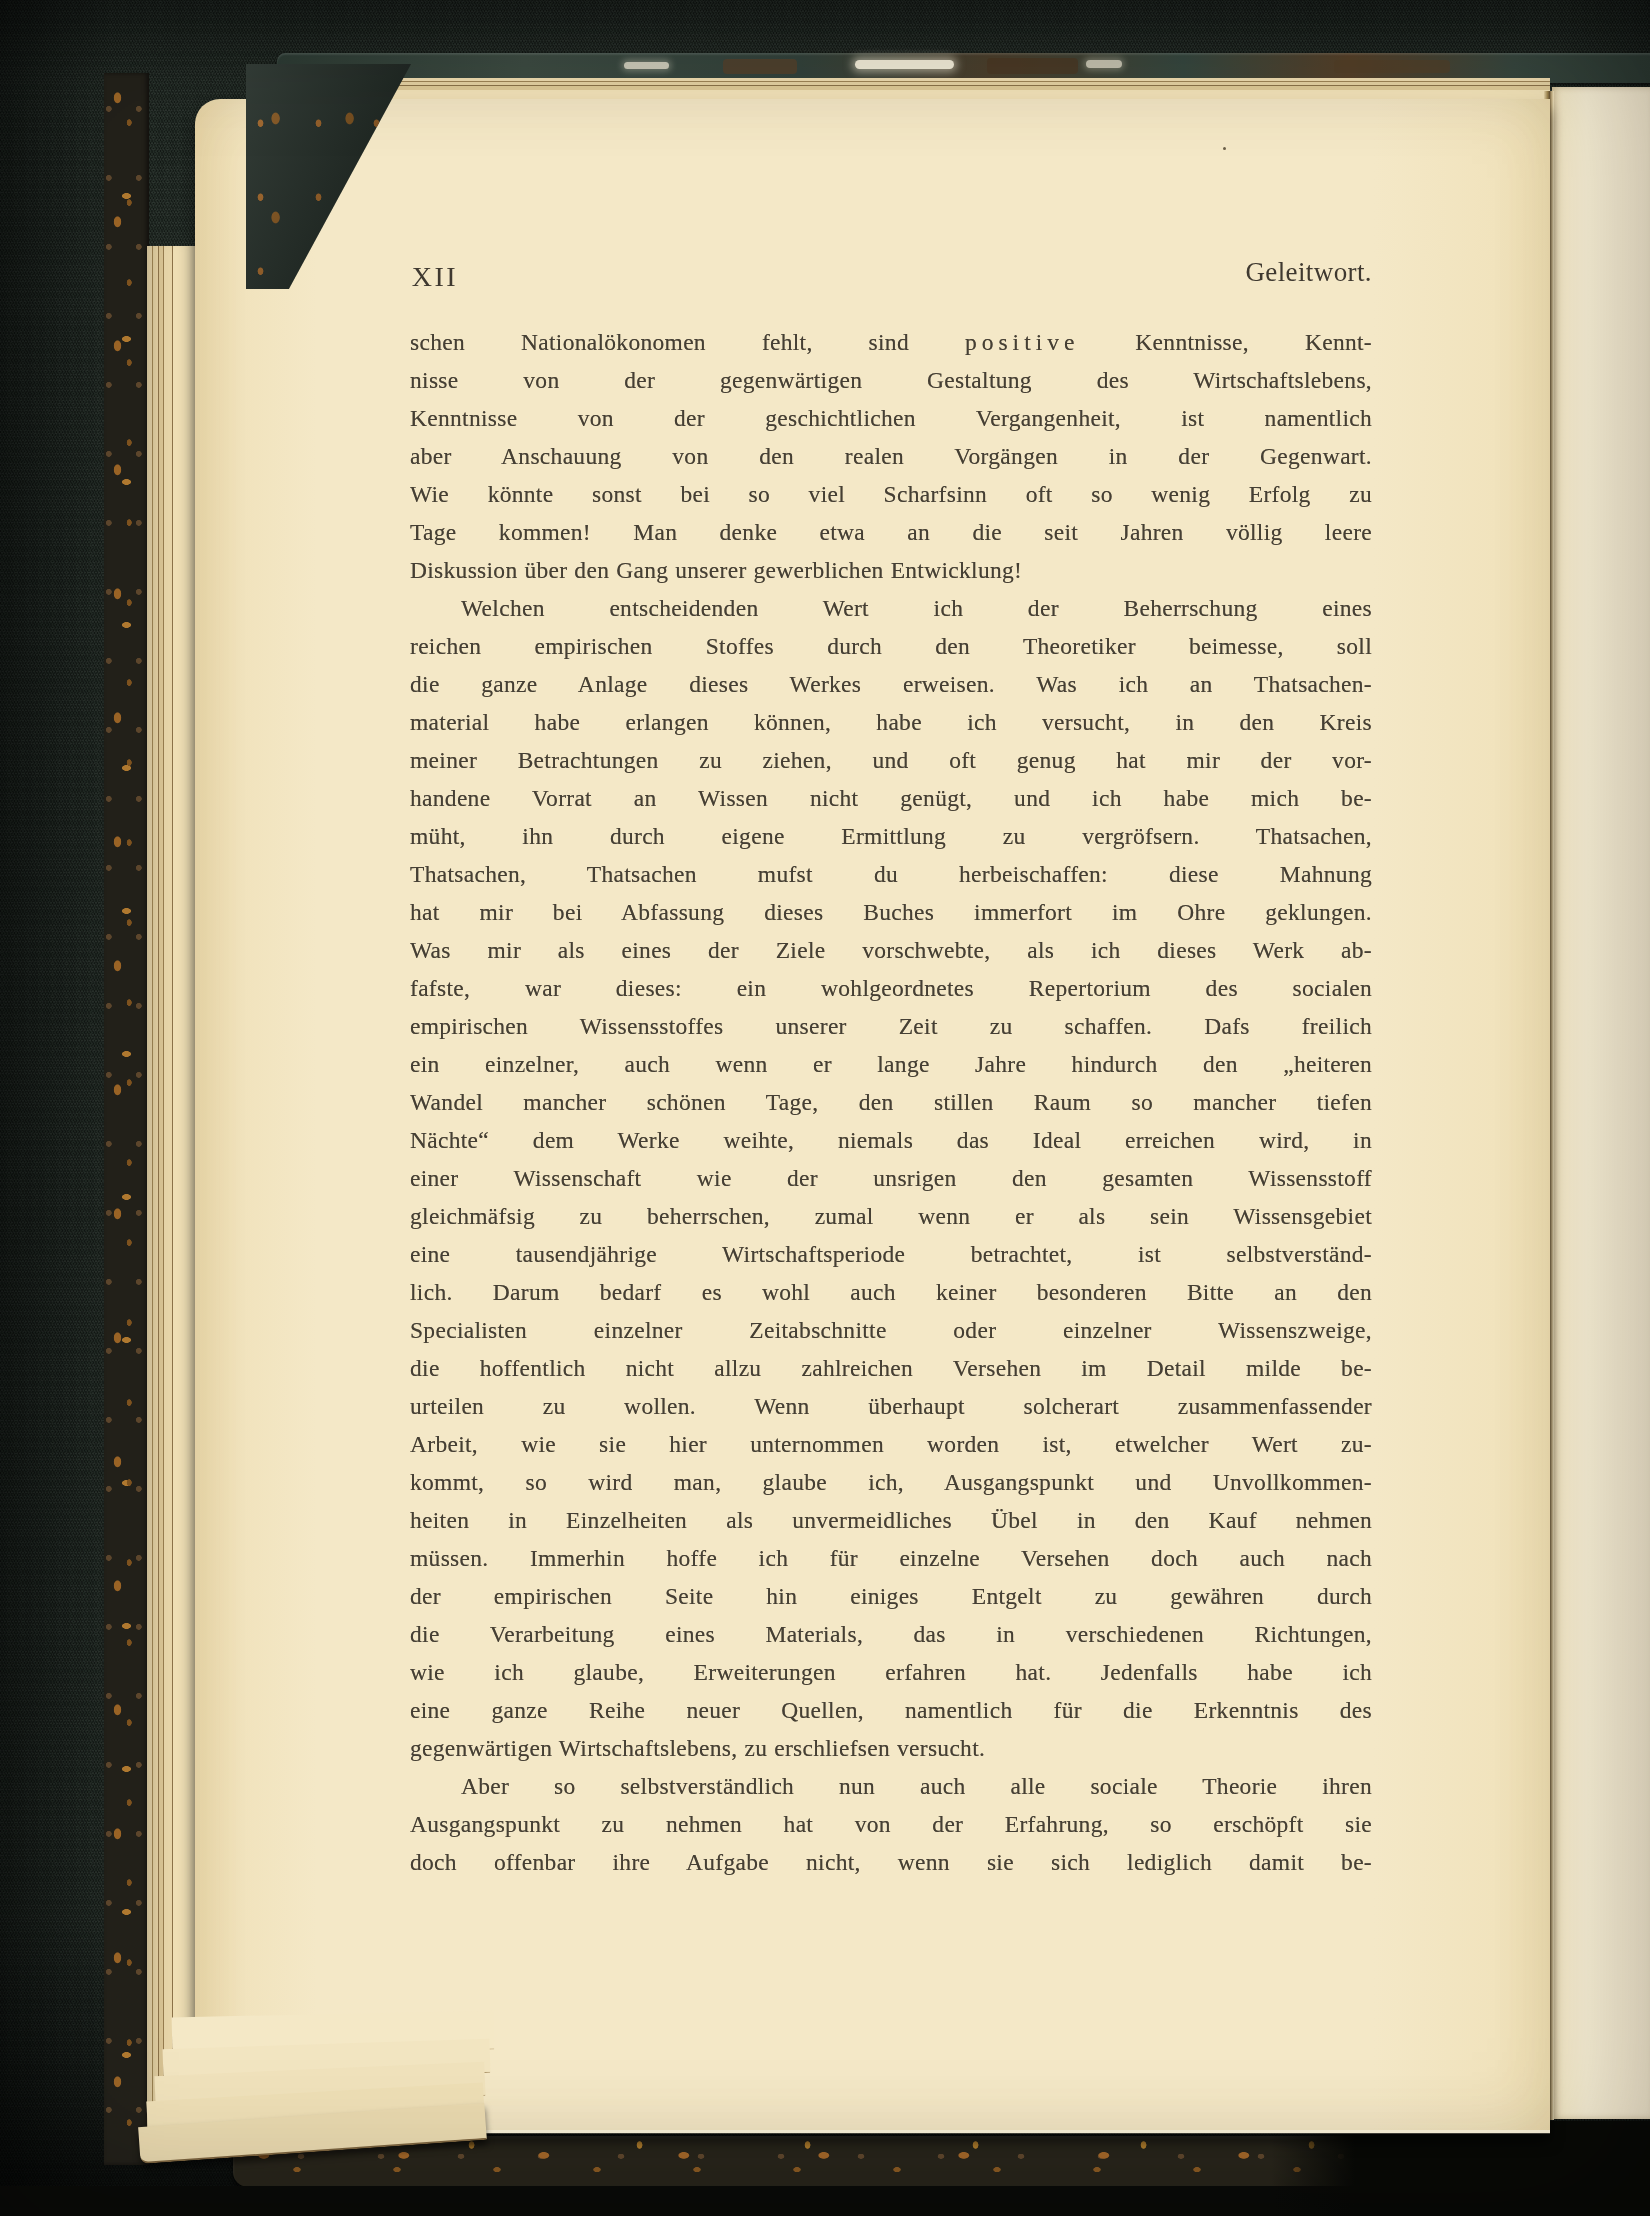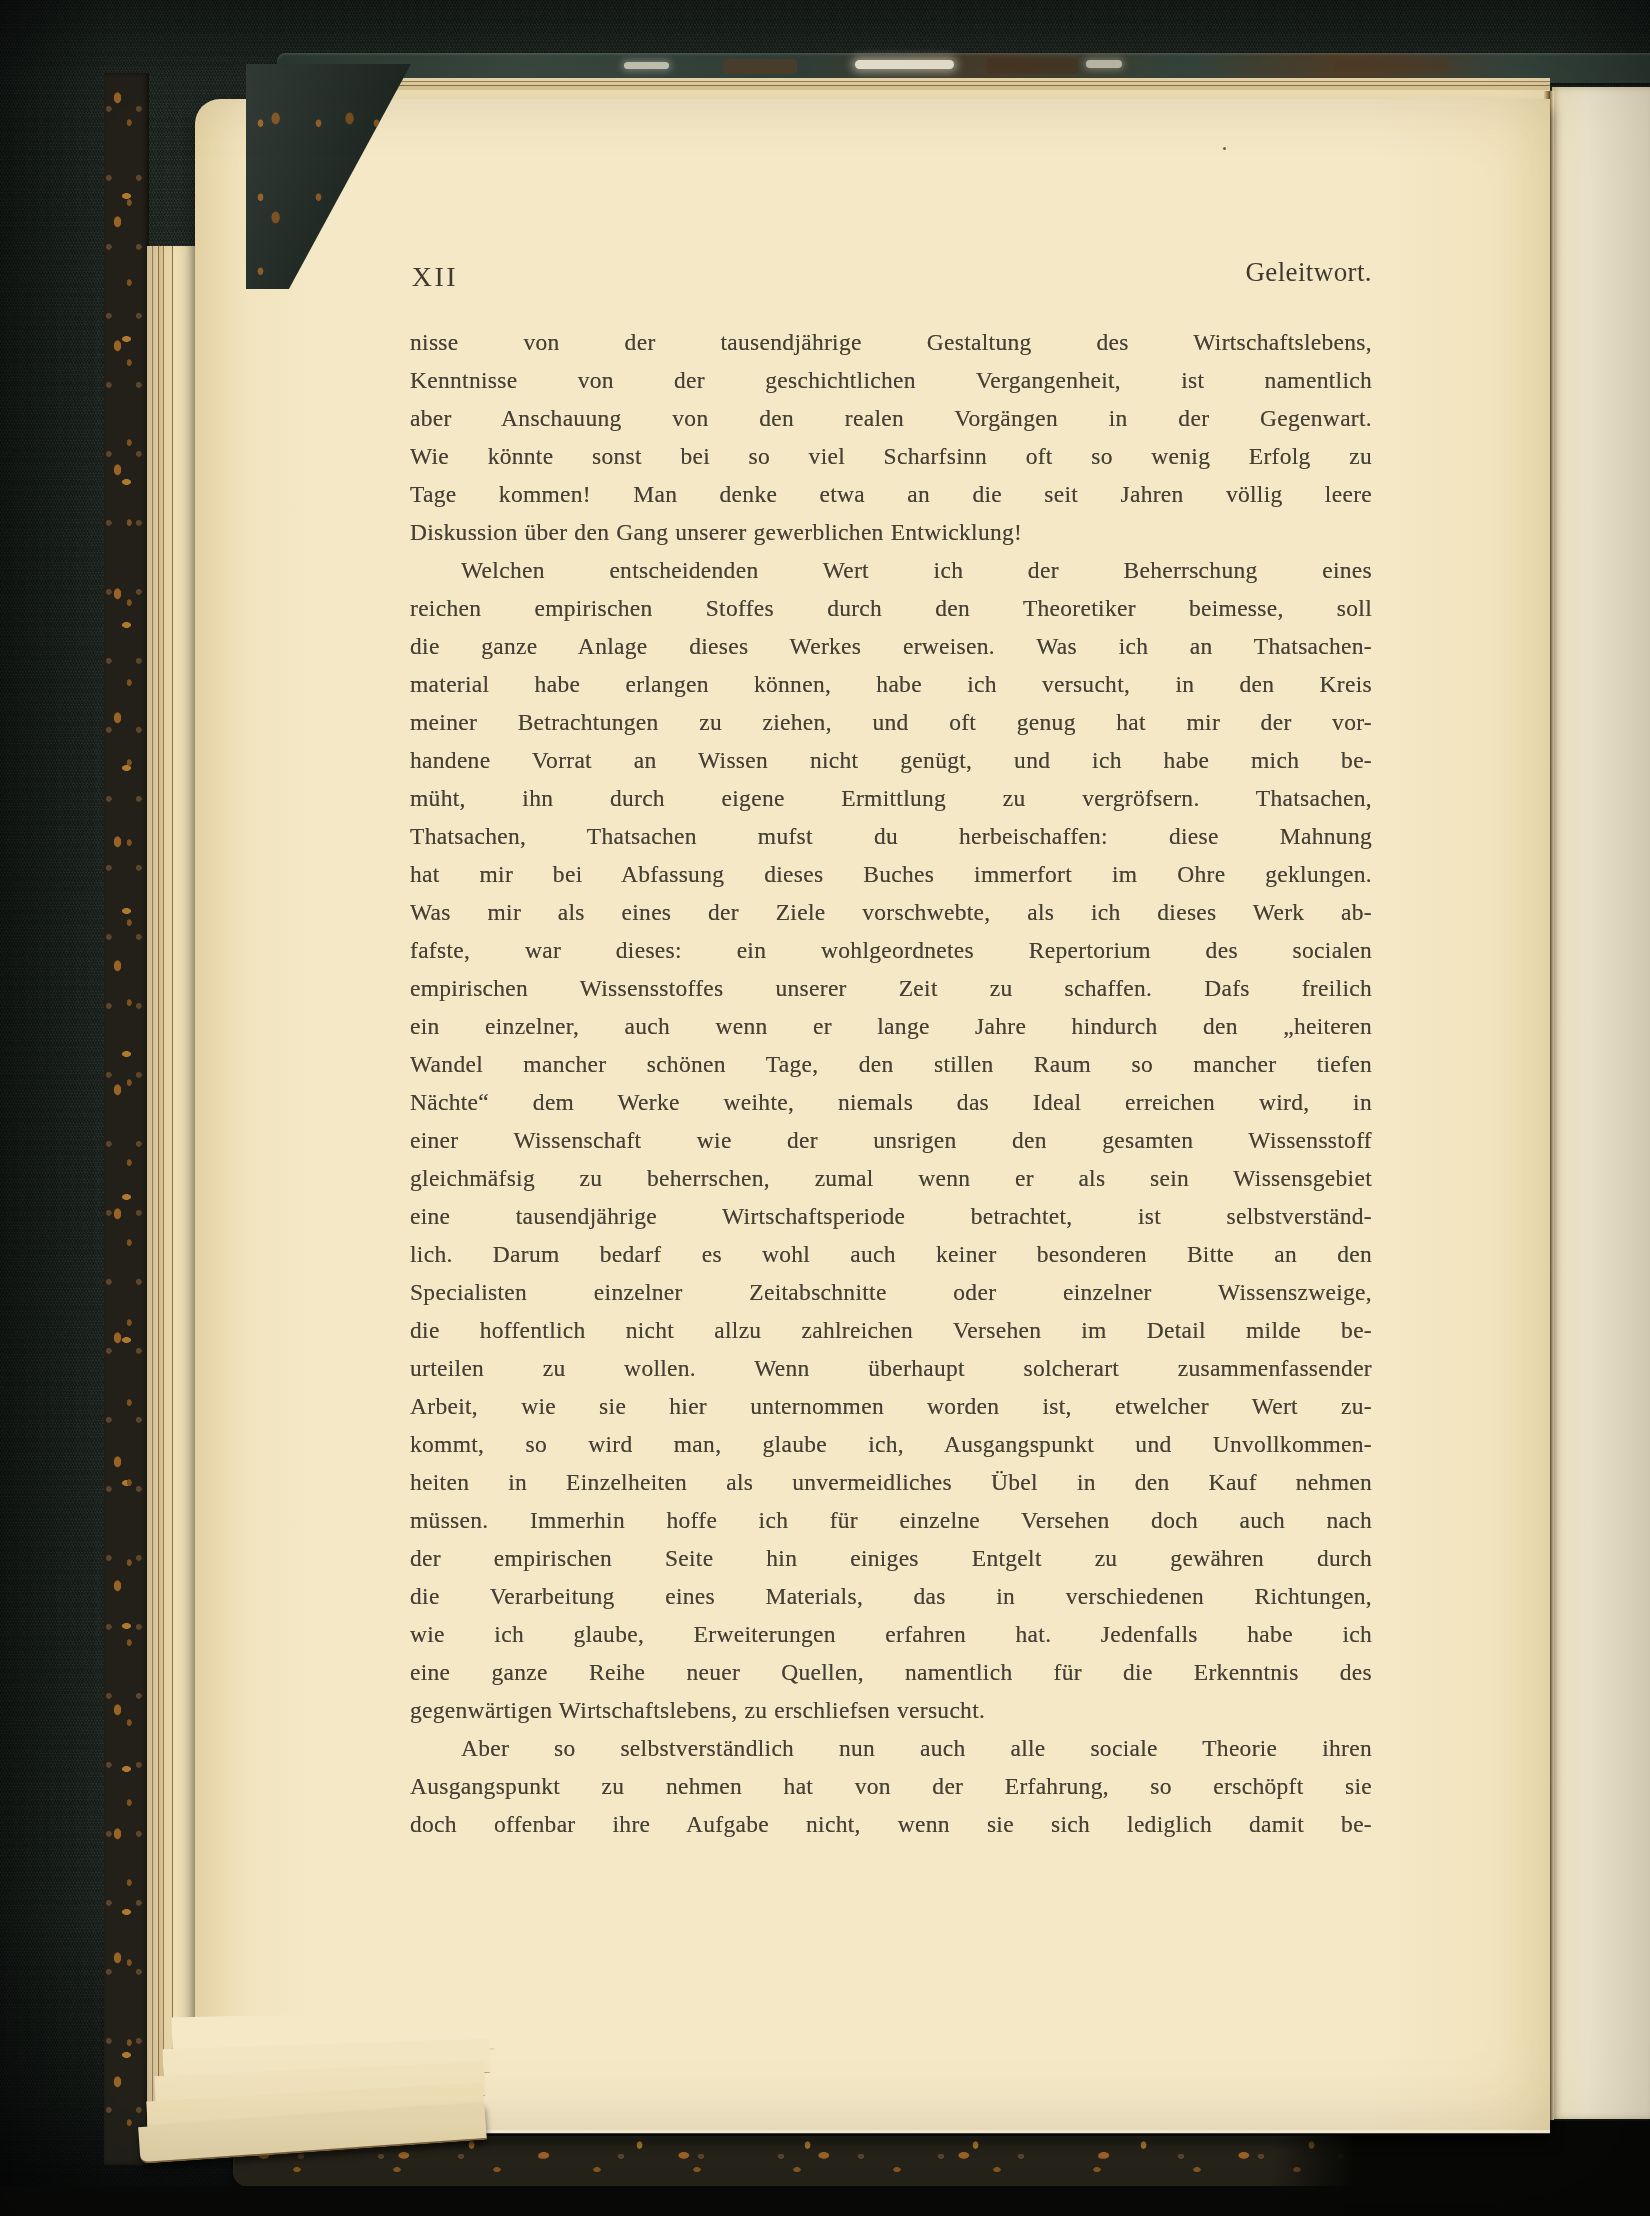--- a/index.html
+++ b/index.html
@@ -143,21 +143,22 @@
   <div class="page-next"></div>
   <div class="gutter"></div>
 
   <div class="page-main">
     <i class="speck"></i>
     <div class="header">
       <span class="pagenum">XII</span>
       <span class="runtitle">Geleitwort.</span>
     </div>
     <div class="textblock">
-        <div class="line"><span>nisse von der tausendjährige Gestaltung des Wirtschaftslebens,</span></div>
+        <div class="line"><span>schen Nationalökonomen fehlt, sind </span><span class="sperr">positive</span><span> Kenntnisse, Kennt-</span></div>
+        <div class="line"><span>nisse von der gegenwärtigen Gestaltung des Wirtschaftslebens,</span></div>
         <div class="line"><span>Kenntnisse von der geschichtlichen Vergangenheit, ist namentlich</span></div>
         <div class="line"><span>aber Anschauung von den realen Vorgängen in der Gegenwart.</span></div>
         <div class="line"><span>Wie könnte sonst bei so viel Scharfsinn oft so wenig Erfolg zu</span></div>
         <div class="line"><span>Tage kommen!  Man denke etwa an die seit Jahren völlig leere</span></div>
         <div class="line end"><span>Diskussion über den Gang unserer gewerblichen Entwicklung!</span></div>
         <div class="line indent"><span>Welchen entscheidenden Wert ich der Beherrschung eines</span></div>
         <div class="line"><span>reichen empirischen Stoffes durch den Theoretiker beimesse, soll</span></div>
         <div class="line"><span>die ganze Anlage dieses Werkes erweisen.  Was ich an Thatsachen-</span></div>
         <div class="line"><span>material habe erlangen können, habe ich versucht, in den Kreis</span></div>
         <div class="line"><span>meiner Betrachtungen zu ziehen, und oft genug hat mir der vor-</span></div>

